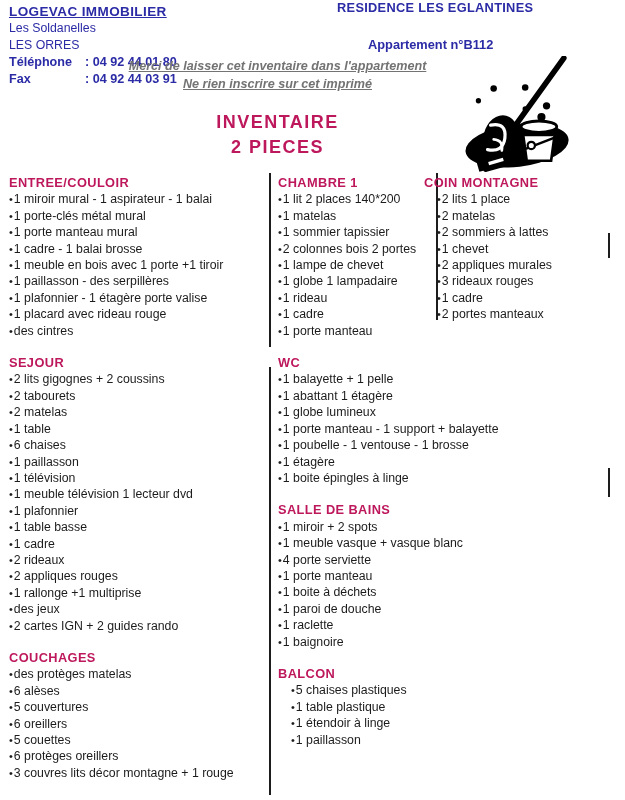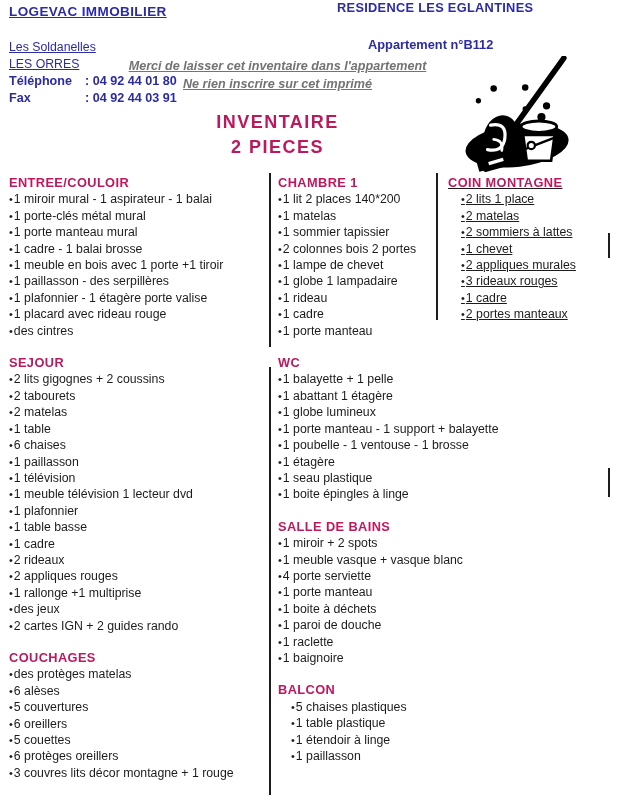--- a/index.html
+++ b/index.html
@@ -3,22 +3,22 @@
 <meta charset="utf-8">
 <style>
   html,body{margin:0;padding:0;background:#fff;}
   .page{
     position:relative;width:625px;height:800px;background:#ffffff;
     font-family:"Liberation Sans",sans-serif;overflow:hidden;
     color:#1c1c1c;
   }
   
   .hdr-left{position:absolute;left:9px;top:4px;color:#2b2ba6;}
-  .agency{font-size:13.5px;font-weight:700;text-decoration:underline;letter-spacing:.4px;margin-bottom:20px;}
-  .hdr-line{font-size:12.3px;line-height:17px;text-decoration:underline;}
+  .agency{font-size:13.5px;font-weight:700;text-decoration:underline;letter-spacing:.4px;margin-bottom:1px;}
+  .hdr-line{font-size:12.3px;line-height:17px;}
   .hdr-row{font-size:12.6px;line-height:17px;font-weight:600;display:flex;}
   .hdr-row .lbl{display:inline-block;width:76px;}
   .hdr-right{position:absolute;color:#2b2ba6;font-weight:700;}
   .residence{left:337px;top:0;font-size:12.8px;letter-spacing:.3px;}
   .apartment{left:368px;top:37px;font-size:12.8px;}
   
   .notices{position:absolute;left:0;top:57px;width:555px;text-align:center;color:#737373;
     font-size:12.6px;font-style:italic;font-weight:700;line-height:18px;}
   .notices .notice{text-decoration:underline;}
   
@@ -30,21 +30,21 @@
   .vline{position:absolute;width:1.5px;background:#1d1d1d;}
   .d1a{left:269px;top:173px;height:174px;}
   .d1b{left:269px;top:367px;height:428px;}
   .d2{left:436px;top:173px;height:147px;}
   .f1{left:608px;top:233px;height:25px;}
   .f2{left:608px;top:468px;height:29px;}
   
   .col{position:absolute;top:175px;}
   .col0{left:9px;width:258px;}
   .col1{left:278px;width:157px;}
-  .col2{left:448px;width:175px;text-decoration:underline;}
+  .col2{left:424px;width:175px;}
   .section{margin-bottom:16px;}
   .sec-header{color:#be185d;font-weight:700;font-size:12.8px;line-height:16.4px;letter-spacing:.4px;white-space:nowrap;}
   .item{font-size:12.3px;line-height:16.4px;white-space:nowrap;color:#1c1c1c;}
   .item .bullet{font-size:11px;margin-right:1px;}
   .item.indent{padding-left:13px;}
 </style>
 </head>
 <body>
 
 <div class="page">
@@ -171,21 +171,20 @@
         <div class="item"><span class="bullet">•</span><span>1 porte manteau</span></div>
       </div>
       <div class="section">
         <div class="sec-header">WC</div>
         <div class="item"><span class="bullet">•</span><span>1 balayette + 1 pelle</span></div>
         <div class="item"><span class="bullet">•</span><span>1 abattant 1 étagère</span></div>
         <div class="item"><span class="bullet">•</span><span>1 globe lumineux</span></div>
         <div class="item"><span class="bullet">•</span><span>1 porte manteau - 1 support + balayette</span></div>
         <div class="item"><span class="bullet">•</span><span>1 poubelle - 1 ventouse - 1 brosse</span></div>
         <div class="item"><span class="bullet">•</span><span>1 étagère</span></div>
-        <div class="item"><span class="bullet">•</span><span>1 seau plastique</span></div>
         <div class="item"><span class="bullet">•</span><span>1 boite épingles à linge</span></div>
       </div>
       <div class="section">
         <div class="sec-header">SALLE DE BAINS</div>
         <div class="item"><span class="bullet">•</span><span>1 miroir + 2 spots</span></div>
         <div class="item"><span class="bullet">•</span><span>1 meuble vasque + vasque blanc</span></div>
         <div class="item"><span class="bullet">•</span><span>4 porte serviette</span></div>
         <div class="item"><span class="bullet">•</span><span>1 porte manteau</span></div>
         <div class="item"><span class="bullet">•</span><span>1 boite à déchets</span></div>
         <div class="item"><span class="bullet">•</span><span>1 paroi de douche</span></div>

